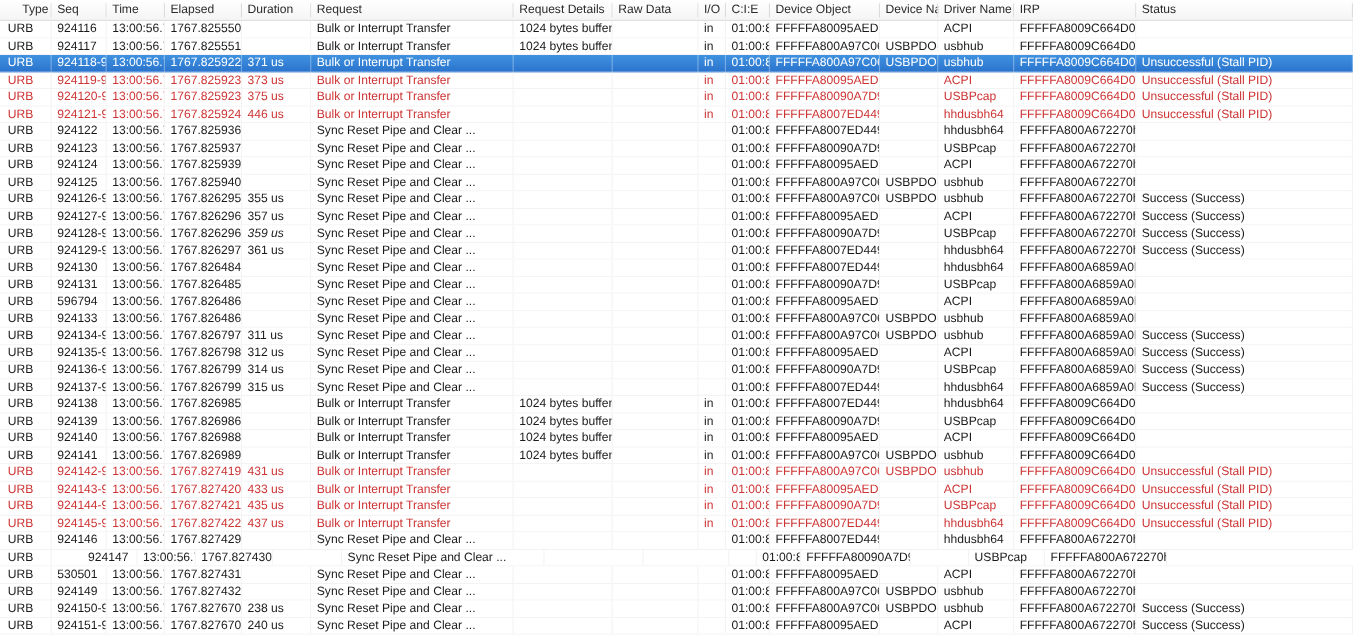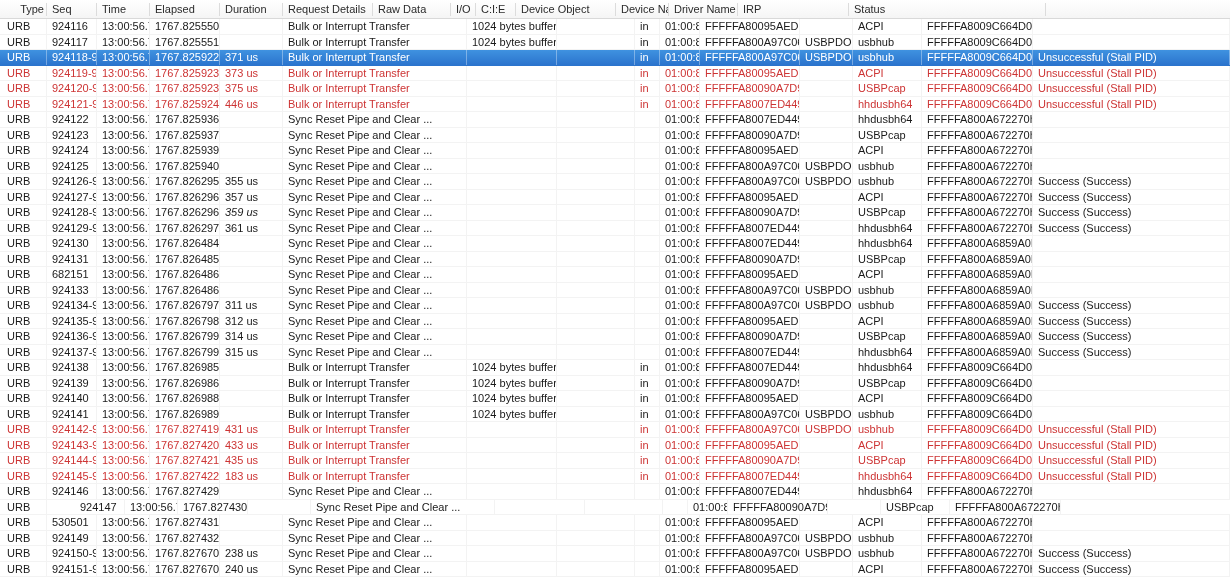--- a/index.html
+++ b/index.html
@@ -49,20 +49,21 @@
 </head>
 <body>
 
 <div class="window">
   <div class="header">
       <div class="hcell first" style="width: 47px;">Type</div>
       <div class="hcell" style="width: 50px;">Seq</div>
       <div class="hcell" style="width: 53px;">Time</div>
       <div class="hcell" style="width: 70px;">Elapsed</div>
       <div class="hcell" style="width: 63px;">Duration</div>
+      <div class="hcell" style="width: 184px;">Request</div>
       <div class="hcell" style="width: 90px;">Request Details</div>
       <div class="hcell" style="width: 78px;">Raw Data</div>
       <div class="hcell" style="width: 25px;">I/O</div>
       <div class="hcell" style="width: 40px;">C:I:E</div>
       <div class="hcell" style="width: 100px;">Device Object</div>
       <div class="hcell" style="width: 53px;">Device Name</div>
       <div class="hcell" style="width: 69px;">Driver Name</div>
       <div class="hcell" style="width: 111px;">IRP</div>
       <div class="hcell" style="width: 197px;">Status</div>
     </div>
@@ -334,21 +335,21 @@
         <div class="cell" style="width: 25px;"></div>
         <div class="cell" style="width: 40px;">01:00:81</div>
         <div class="cell" style="width: 100px;">FFFFFA80090A7D90h</div>
         <div class="cell" style="width: 53px;"></div>
         <div class="cell" style="width: 69px;">USBPcap</div>
         <div class="cell" style="width: 111px;">FFFFFA800A6859A0h</div>
         <div class="cell" style="width: 197px;"></div>
       </div>
       <div class="row normal">
         <div class="cell first" style="width: 47px;">URB</div>
-        <div class="cell" style="width: 50px;">682151</div>
+        <div class="cell" style="width: 50px;">596794</div>
         <div class="cell" style="width: 53px;">13:00:56.789</div>
         <div class="cell" style="width: 70px;">1767.826486 s</div>
         <div class="cell" style="width: 63px;"></div>
         <div class="cell" style="width: 184px;">Sync Reset Pipe and Clear ...</div>
         <div class="cell" style="width: 90px;"></div>
         <div class="cell" style="width: 78px;"></div>
         <div class="cell" style="width: 25px;"></div>
         <div class="cell" style="width: 40px;">01:00:81</div>
         <div class="cell" style="width: 100px;">FFFFFA80095AED80h</div>
         <div class="cell" style="width: 53px;"></div>
@@ -558,21 +559,21 @@
         <div class="cell" style="width: 53px;"></div>
         <div class="cell" style="width: 69px;">USBPcap</div>
         <div class="cell" style="width: 111px;">FFFFFA8009C664D0h</div>
         <div class="cell" style="width: 197px;">Unsuccessful (Stall PID)</div>
       </div>
       <div class="row error">
         <div class="cell first" style="width: 47px;">URB</div>
         <div class="cell" style="width: 50px;">924145-9...</div>
         <div class="cell" style="width: 53px;">13:00:56.790</div>
         <div class="cell" style="width: 70px;">1767.827422 s</div>
-        <div class="cell" style="width: 63px;">183 us</div>
+        <div class="cell" style="width: 63px;">437 us</div>
         <div class="cell" style="width: 184px;">Bulk or Interrupt Transfer</div>
         <div class="cell" style="width: 90px;"></div>
         <div class="cell" style="width: 78px;"></div>
         <div class="cell" style="width: 25px;">in</div>
         <div class="cell" style="width: 40px;">01:00:81</div>
         <div class="cell" style="width: 100px;">FFFFFA8007ED4490h</div>
         <div class="cell" style="width: 53px;"></div>
         <div class="cell" style="width: 69px;">hhdusbh64</div>
         <div class="cell" style="width: 111px;">FFFFFA8009C664D0h</div>
         <div class="cell" style="width: 197px;">Unsuccessful (Stall PID)</div>

